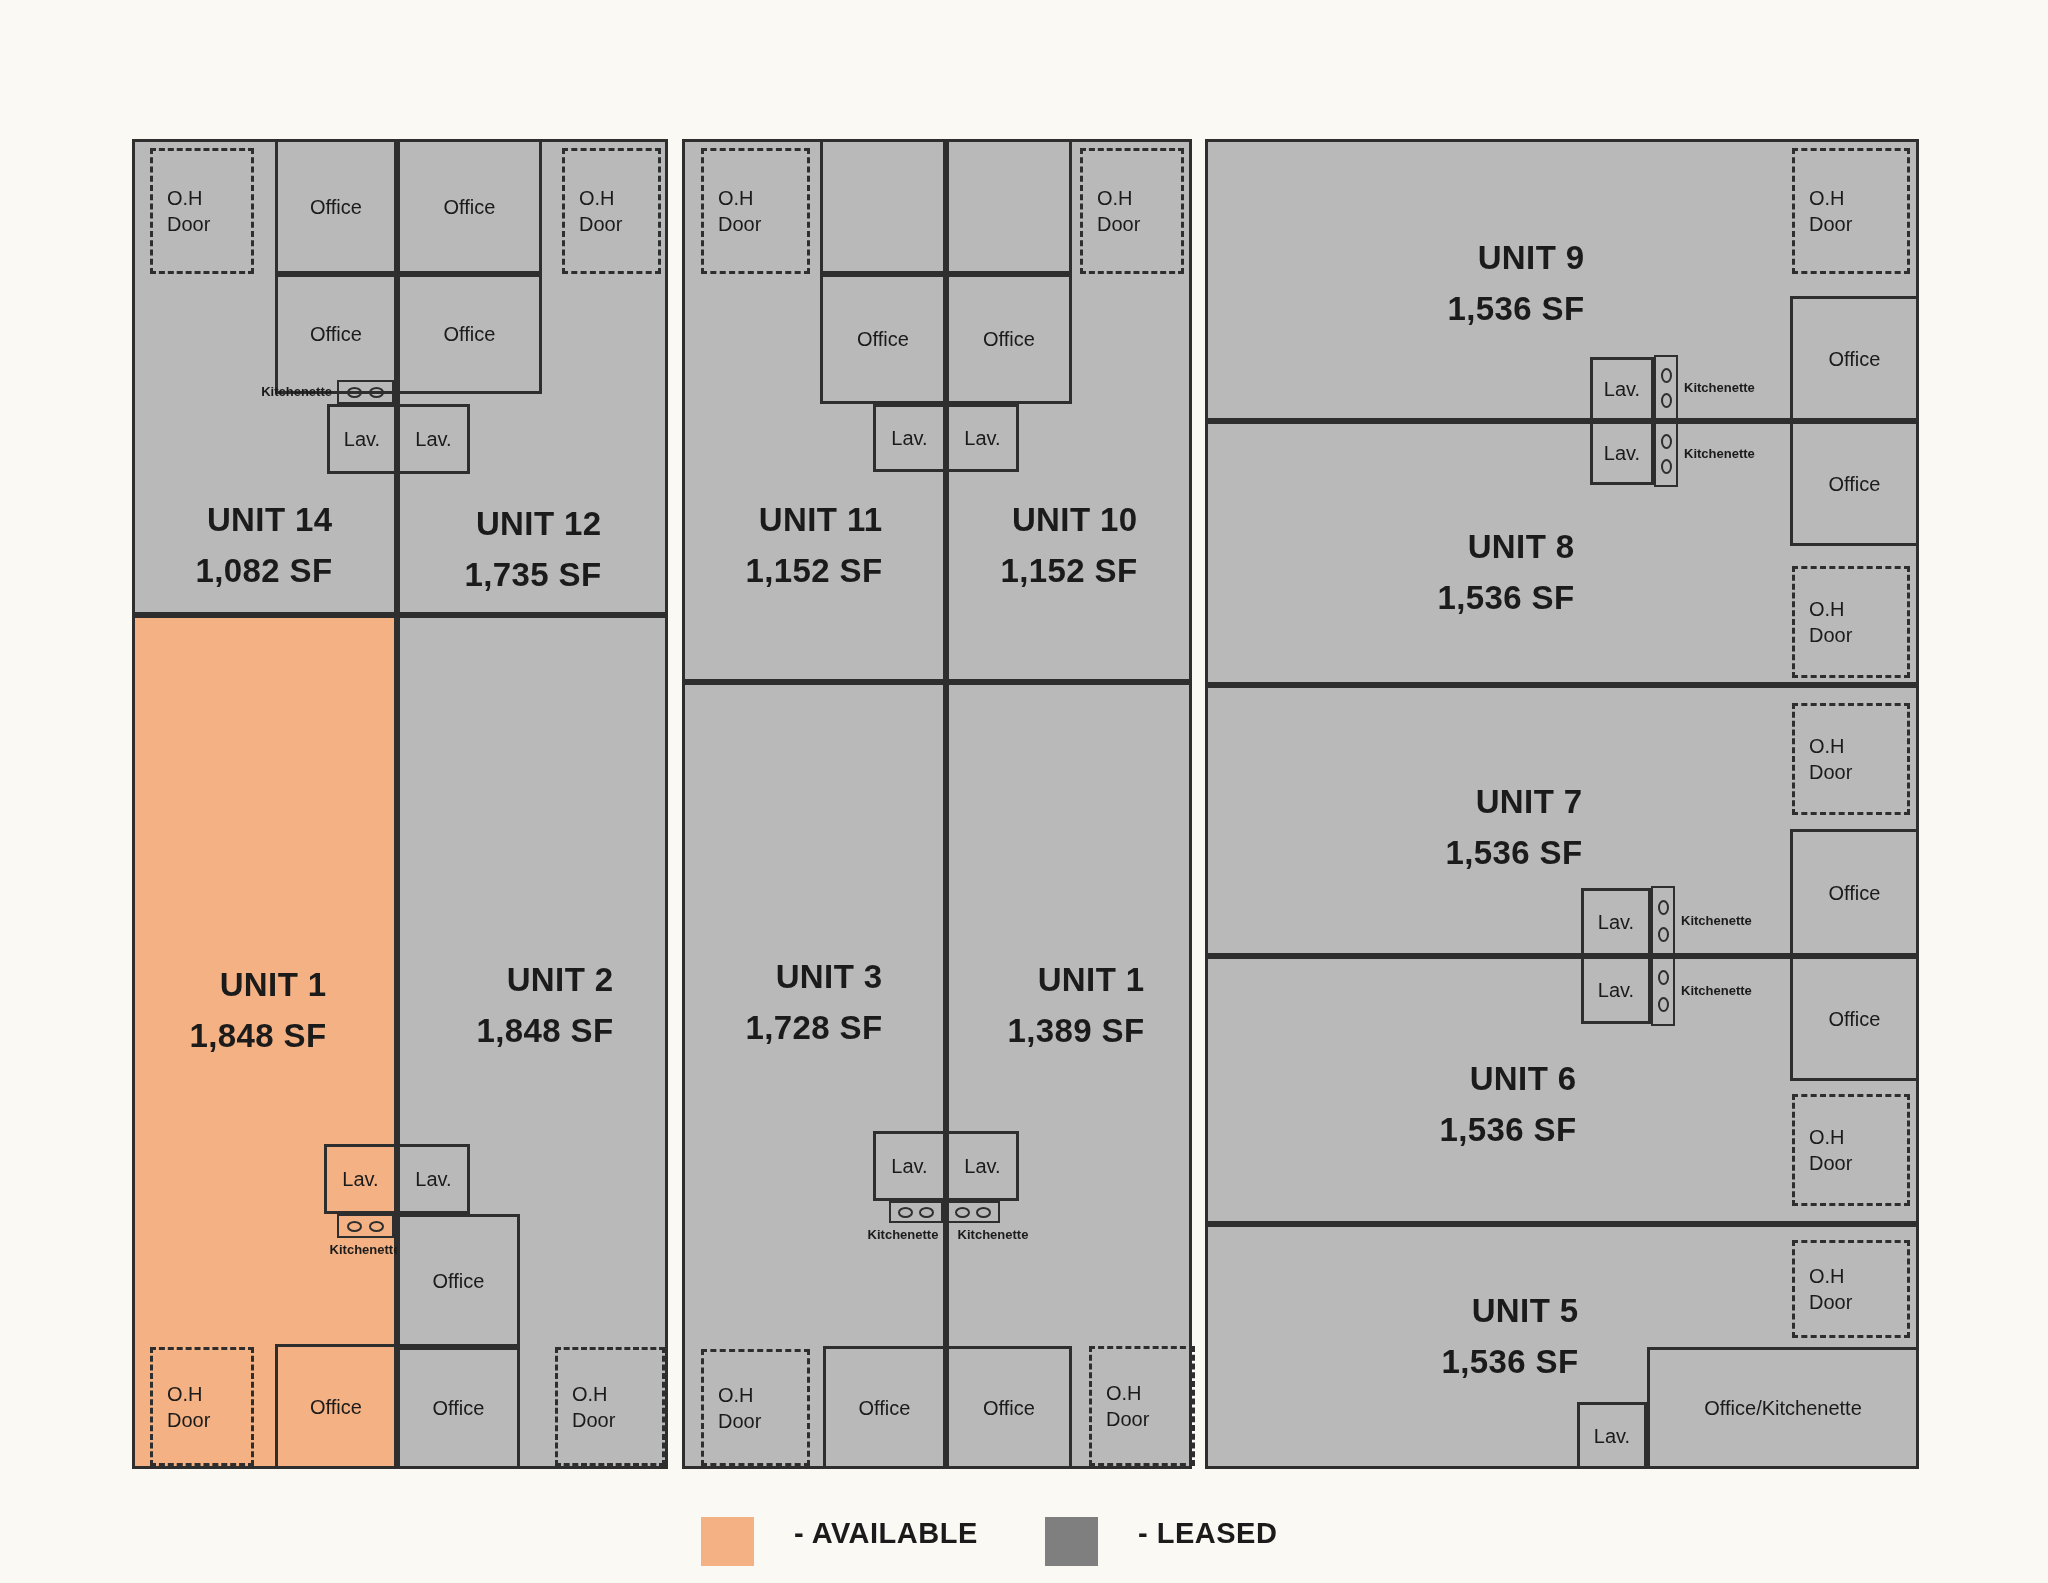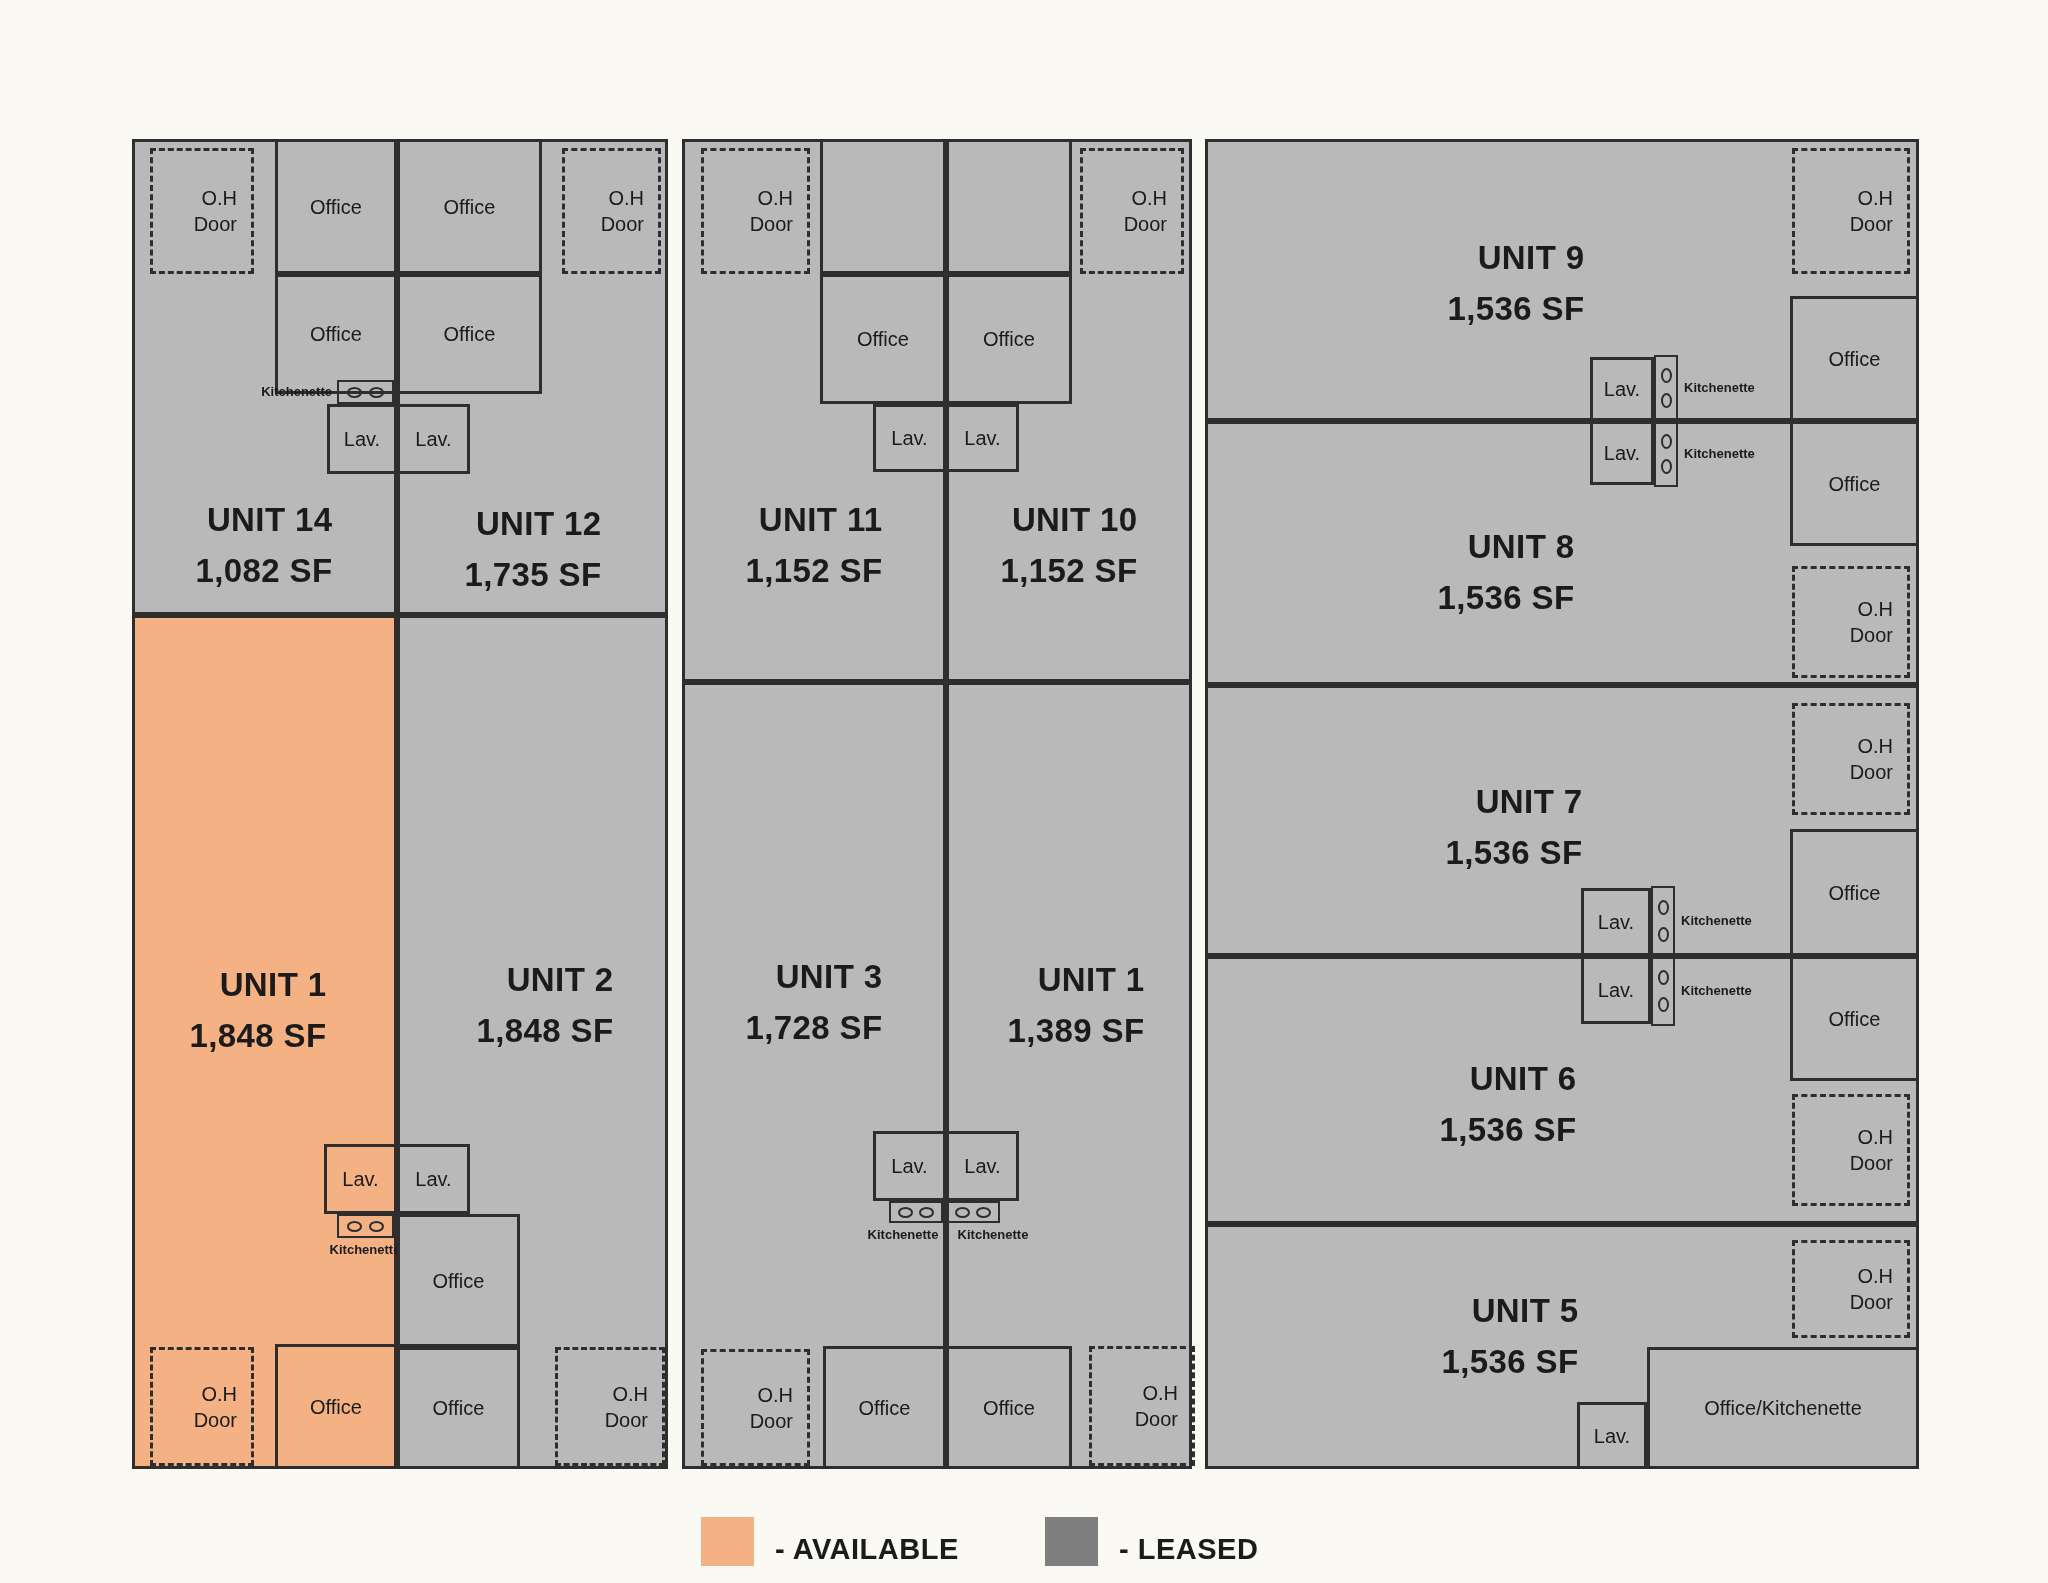--- a/index.html
+++ b/index.html
@@ -8,39 +8,39 @@
     background:#faf9f4;color:#1b1b1b;
     font-family:"Liberation Sans",sans-serif;
   }
   .plan{position:absolute;inset:0;}
   .unit{position:absolute;box-sizing:border-box;border:3px solid #2e2e2e;background:#b9b9b9;}
   .unit.available{background:#f4b183;}
   .outline{position:absolute;box-sizing:border-box;border:3px solid #2e2e2e;pointer-events:none;background:transparent;}
   .room{
     position:absolute;box-sizing:border-box;border:3px solid #2e2e2e;
     display:flex;align-items:center;justify-content:center;
-    text-align:right;font-size:20px;line-height:1.3;background:transparent;
+    text-align:left;font-size:20px;line-height:1.3;background:transparent;
   }
   .room.oh{border-style:dashed;padding:0 14px;}
   .unit-label{
     position:absolute;transform:translate(-50%,-50%);
     text-align:right;font-weight:700;font-size:33px;line-height:1.55;
     letter-spacing:.4px;white-space:nowrap;
   }
   .fixture{
     position:absolute;box-sizing:border-box;border:2px solid #2e2e2e;
     display:flex;align-items:center;justify-content:space-evenly;background:transparent;
   }
   .fixture.v{flex-direction:column;}
   .fixture i{display:block;box-sizing:border-box;width:15px;height:11px;border:2px solid #2e2e2e;border-radius:50%;}
   .fixture.v i{width:11px;height:15px;}
   .klabel{position:absolute;font-size:13px;line-height:1.1;display:flex;align-items:center;font-weight:bold;}
   .klabel.r{justify-content:flex-end;text-align:right;}
   .klabel.c{justify-content:center;text-align:center;}
-  .legend-item{position:absolute;display:flex;align-items:flex-end;gap:21px;}
+  .legend-item{position:absolute;display:flex;align-items:flex-start;gap:40px;}
   .swatch{width:53px;height:49px;display:inline-block;}
   .swatch.available{background:#f4b183;}
   .swatch.leased{background:#7f7f7f;}
   .legend-text{font-weight:700;font-size:29px;letter-spacing:.5px;}
 </style>
 </head>
 <body>
 
 <div class="plan">
 

